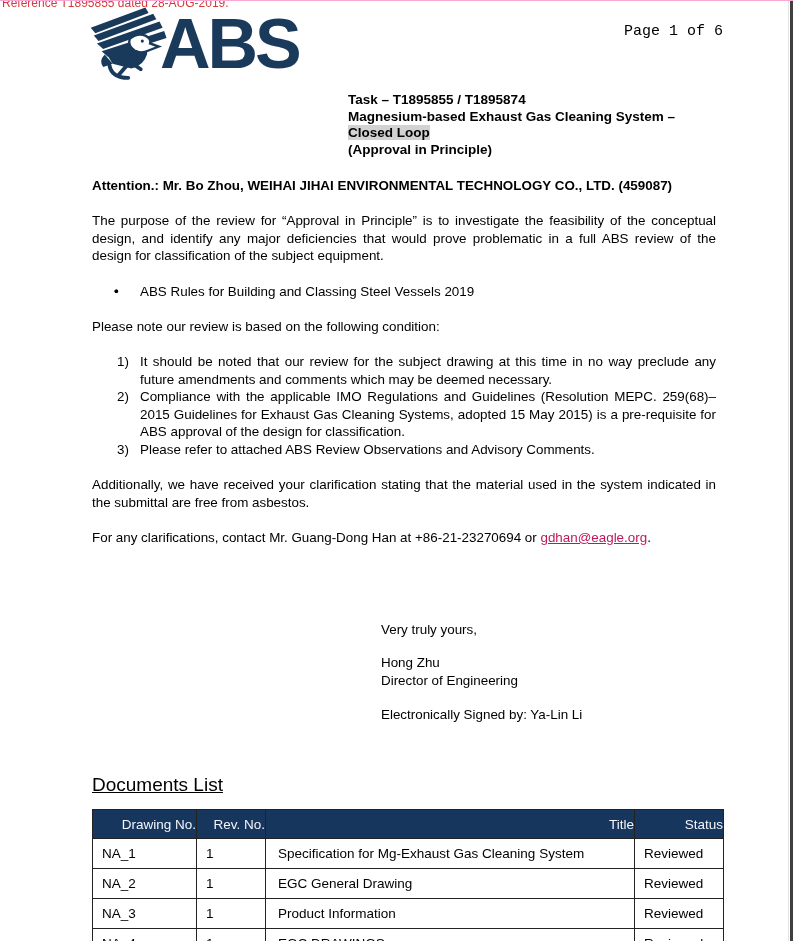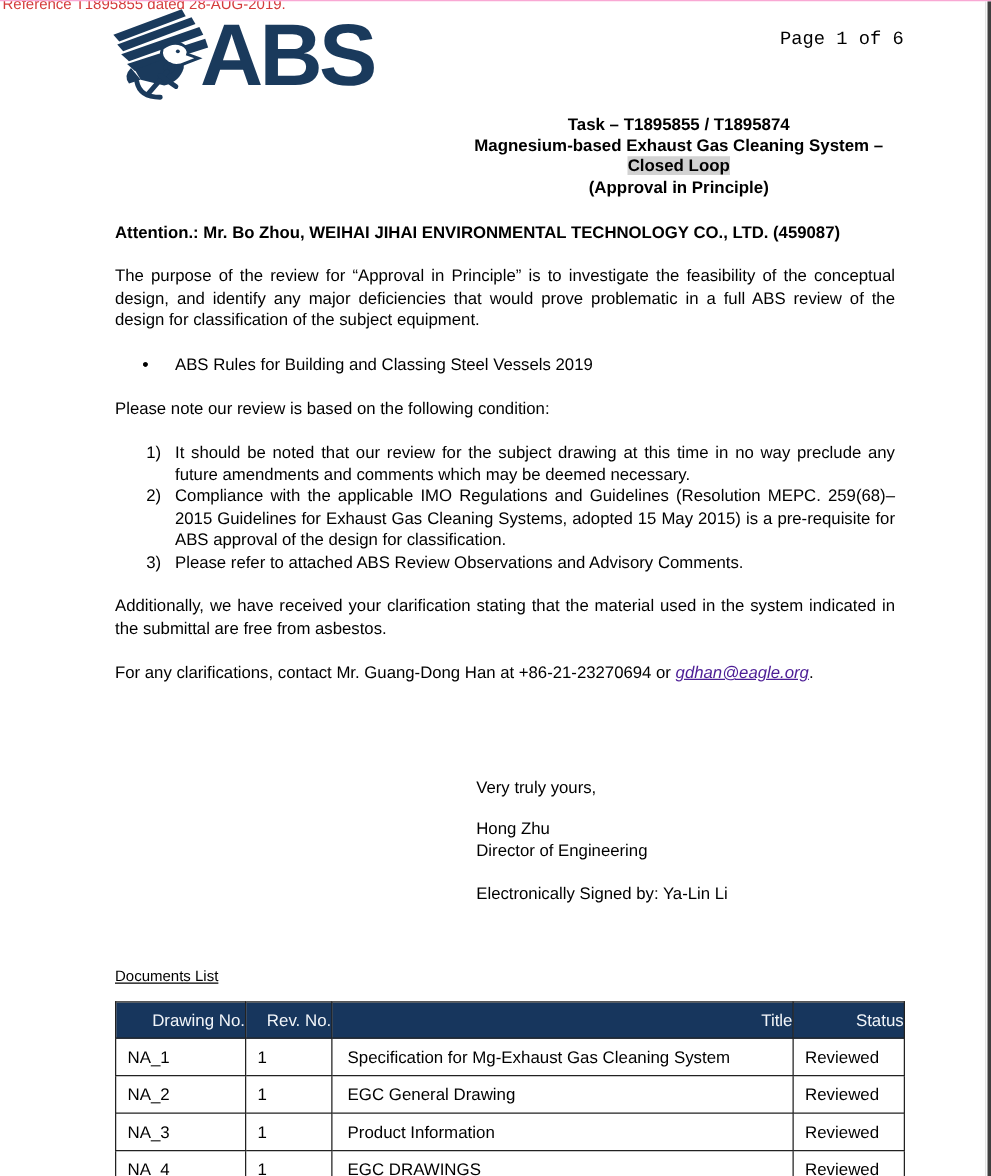--- a/index.html
+++ b/index.html
@@ -26,46 +26,46 @@
     text-align:right;
   }
 
   .page-num {
     position:absolute; left:624px; top:22px; font-family:Liberation Mono, monospace;
     font-size:15px; color:#000;
   }
 
   .task-block {
     position:absolute; left:348px; top:91px; width:390px;
-    font-size:13.5px; font-weight:bold; line-height:16.5px; color:#000;text-align:center;
+    font-size:13.5px; font-weight:bold; line-height:16.5px; color:#000;
   }
   .task-highlight { background:#d2d2d2; }
 
   .body-flow {
     position:absolute; left:92px; top:176px; width:624px;
     font-size:13.4px; line-height:17.6px; color:#000;
   }
   .para { text-align:justify; margin-top:17.6px; }
   .para.first { margin-top:0;font-weight:bold; }
   .bullet-list { margin-top:17.6px; padding-left:48px; }
   .bullet-item { position:relative; text-align:justify; }
   .bullet-item .bullet { position:absolute; left:-26px; top:0; }
   .num-list { margin-top:17.6px; padding-left:25px; }
   .num-item { position:relative; padding-left:23px; text-align:justify; }
   .num-item .num { position:absolute; left:0; top:0; }
-  .email-link { color:#4c1d95; text-decoration:underline;font-style:italic; }
+  .email-link { color:#be185d; text-decoration:underline; }
 
   .sig-block {
     position:absolute; left:381px; top:620px; font-size:13.4px; line-height:17.3px; color:#000;
   }
   .sig-gap1 { margin-top:16px; }
   .sig-gap2 { margin-top:17px; }
 
   .docs-block { position:absolute; left:92px; top:773px; width:631px; }
-  .docs-heading { font-size:12px; text-decoration:underline; color:#000; }
+  .docs-heading { font-size:19px; text-decoration:underline; color:#000; }
   table.docs {
     margin-top:13px; border-collapse:collapse; width:631px;
     font-size:13.5px; color:#000; table-layout:fixed;
   }
   table.docs col.c0 { width:104px; }
   table.docs col.c1 { width:69px; }
   table.docs col.c2 { width:369px; }
   table.docs col.c3 { width:89px; }
   table.docs th {
     background:#17365d; color:#f2f5f9; font-weight:normal; text-align:right;

